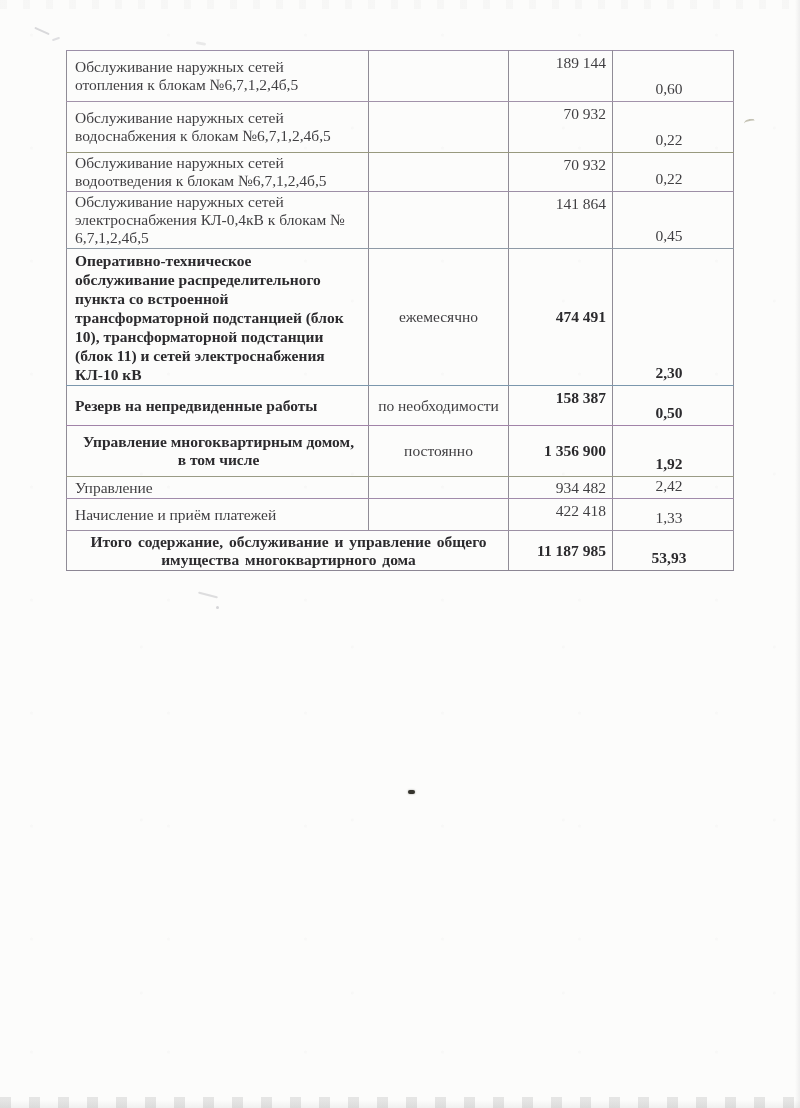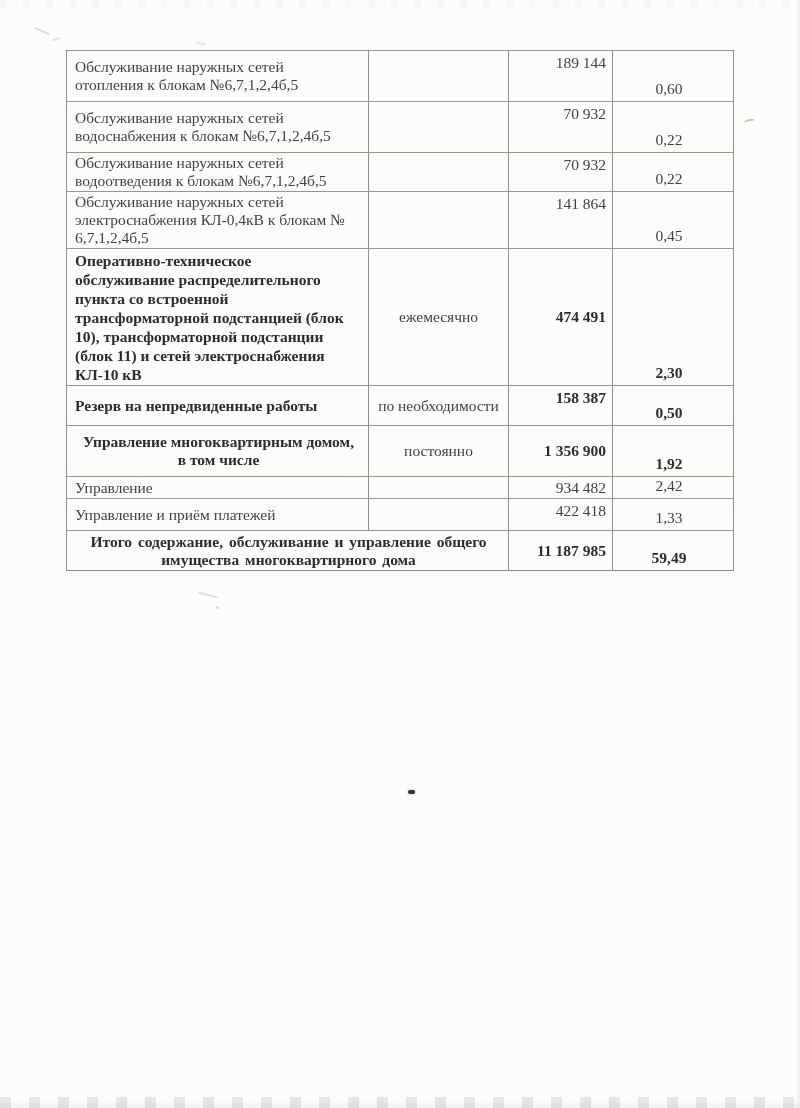--- a/index.html
+++ b/index.html
@@ -178,27 +178,27 @@
         <td class="td-sum bold">1 356 900</td>
         <td class="td-tariff bold">1,92</td>
       </tr>
       <tr class="r8">
         <td class="td-desc">Управление</td>
         <td class="td-freq"></td>
         <td class="td-sum">934 482</td>
         <td class="td-tariff">2,42</td>
       </tr>
       <tr class="r9">
-        <td class="td-desc">Управление и приём платежей</td>
+        <td class="td-desc">Начисление и приём платежей</td>
         <td class="td-freq"></td>
         <td class="td-sum va-top">422 418</td>
         <td class="td-tariff">1,33</td>
       </tr>
       <tr class="r10">
         <td class="td-desc bold center" colspan="2">Итого содержание, обслуживание и  управление  общего
 имущества многоквартирного дома</td>
         <td class="td-sum bold">11 187 985</td>
-        <td class="td-tariff bold">59,49</td>
+        <td class="td-tariff bold">53,93</td>
       </tr>
     </tbody>
   </table>
 
 </div>
 
 </body></html>

